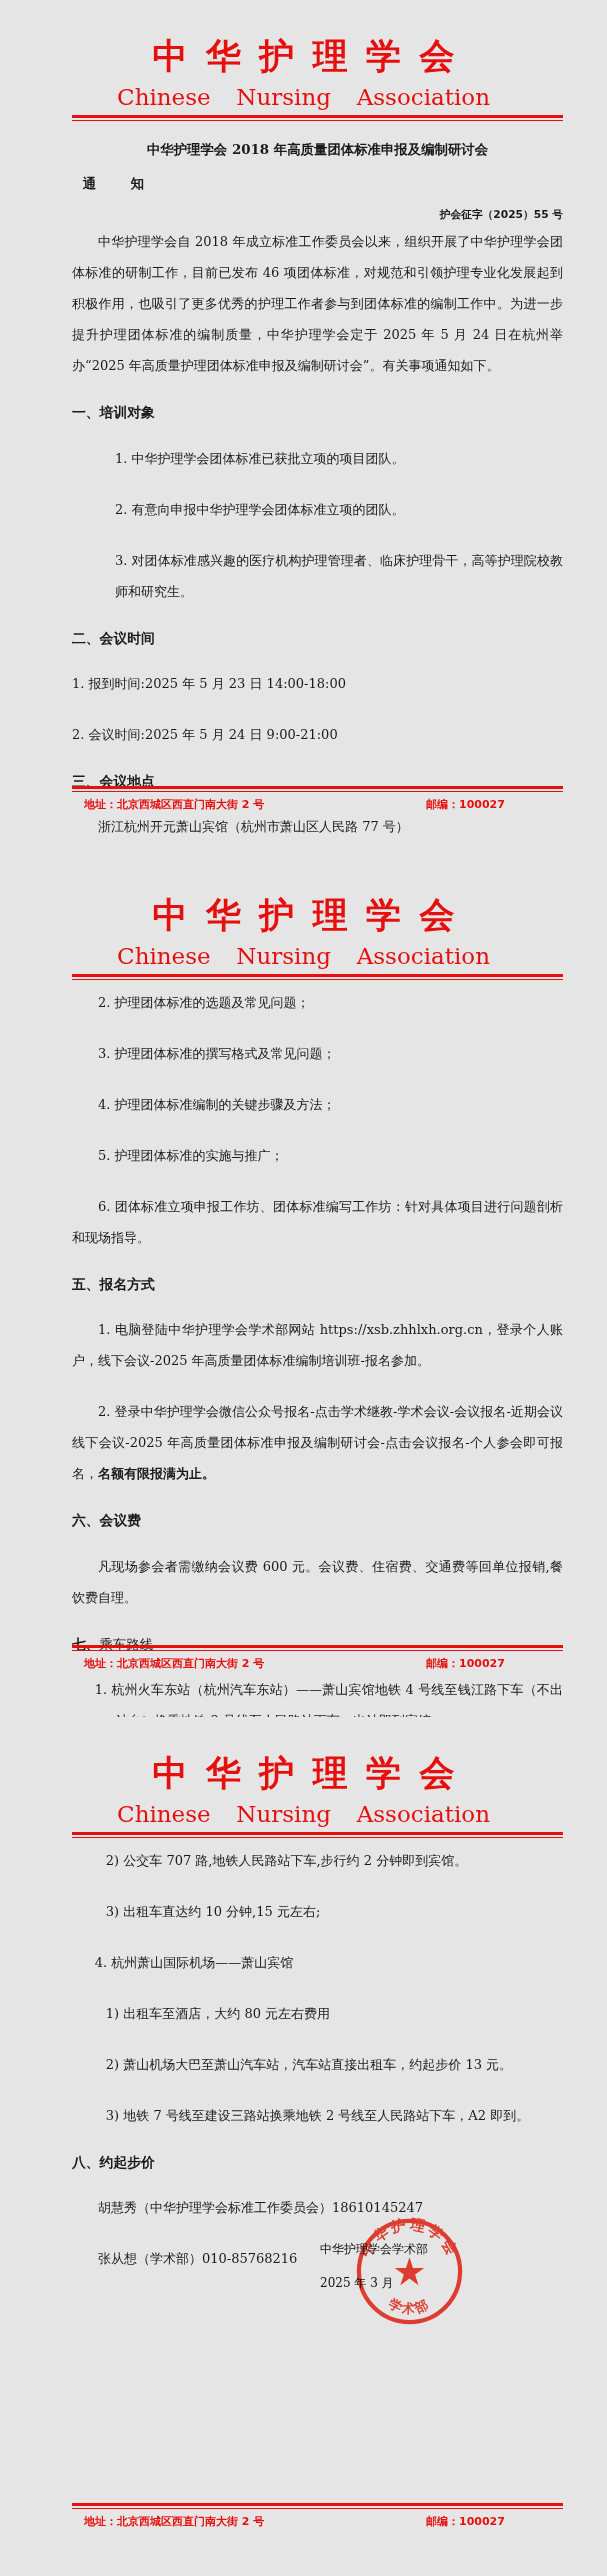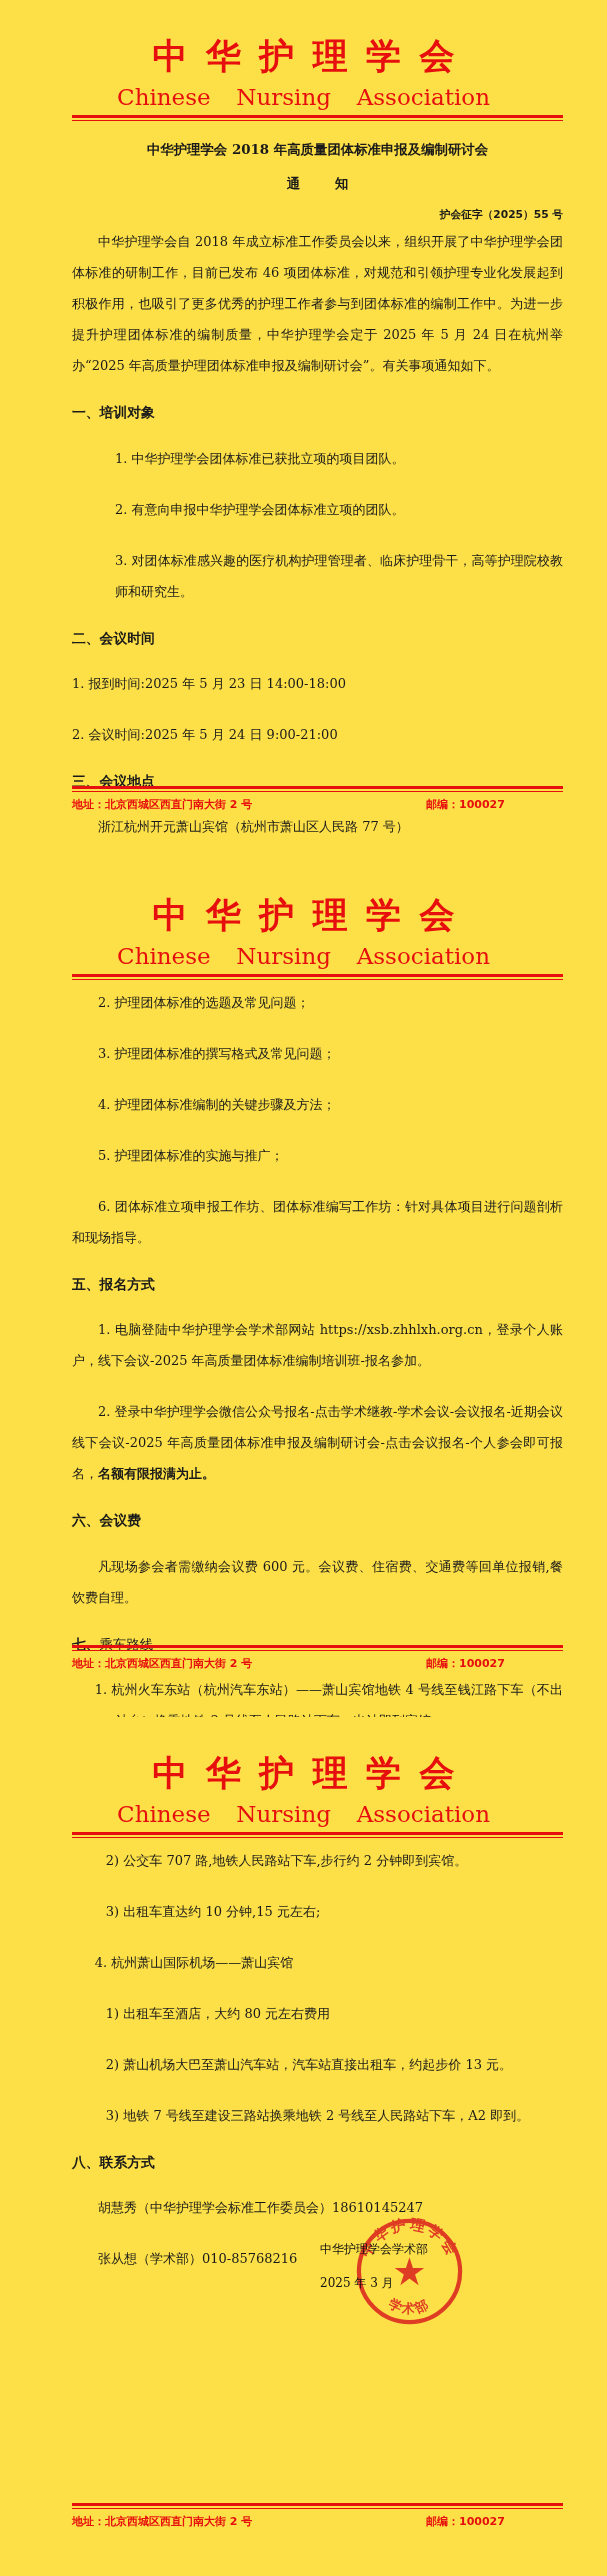--- a/index.html
+++ b/index.html
@@ -5,21 +5,21 @@
   :root{
     --red:#e60f0e;
     --seal-red:#dd2f22;
     --ink:#1a1a1a;
   }
   html,body{margin:0;padding:0;}
   body{
     width:607px;height:2576px;position:relative;background:#ffffff;
     font-family:"DejaVu Serif","Liberation Serif",serif;color:var(--ink);
   }
-  .page{position:absolute;left:0;width:607px;height:859px;background:#fde047;overflow:hidden;}
+  .page{position:absolute;left:0;width:607px;height:859px;background:#e5e5e5;overflow:hidden;}
   .page-1{top:0;}
   .page-2{top:859px;}
   .page-3{top:1717px;}
 
   
   .org-cn{
     position:absolute;top:34px;left:0;right:0;text-align:center;
     color:var(--red);font-weight:bold;font-size:35px;line-height:44px;
     letter-spacing:18.4px;text-indent:18.4px;white-space:nowrap;
   }
@@ -32,21 +32,21 @@
     border-top:3.1px solid var(--red);border-bottom:0.8px solid var(--red);
   }
 
   
   .content{
     position:absolute;top:128px;left:72px;right:44px;
     font-size:13px;line-height:31px;
   }
   .blk{margin:0 0 20px 0;}
   .b-doctitle{text-align:center;font-weight:bold;font-size:13.4px;margin:6.1px 0 3.1px;}
-  .b-notice{text-align:center;font-weight:bold;font-size:13.4px;letter-spacing:10.7px;text-indent:10.7px;margin:0 0 6.1px;}
+  .b-notice{text-align:left;font-weight:bold;font-size:13.4px;letter-spacing:10.7px;text-indent:10.7px;margin:0 0 6.1px;}
   .b-docno{
     text-align:right;font-family:"DejaVu Sans","Liberation Sans",sans-serif;
     font-weight:bold;font-size:10.7px;line-height:20px;margin:0 0 1px;
   }
   .b-p,.b-pi{text-indent:2em;text-align:justify;}
   .b-h{
     font-family:"DejaVu Sans","Liberation Sans",sans-serif;
     font-weight:bold;font-size:13.8px;line-height:23px;margin:3.1px 0 18.4px 0;
   }
   .b-h .h-rest{font-family:"DejaVu Serif","Liberation Serif",serif;font-weight:normal;font-size:13.4px;}
@@ -59,21 +59,21 @@
   
   .foot-rule{
     position:absolute;top:786px;left:72px;right:44px;height:1.5px;
     border-top:3.1px solid var(--red);border-bottom:0.8px solid var(--red);
   }
   .footer{
     position:absolute;top:796px;left:72px;right:44px;height:20px;
     color:var(--red);font-family:"DejaVu Sans","Liberation Sans",sans-serif;
     font-weight:bold;font-size:11px;line-height:18.4px;
   }
-  .footer .addr{position:absolute;left:0;top:0;white-space:nowrap;}
+  .footer .addr{position:absolute;left:12px;top:0;white-space:nowrap;}
   .footer .zip{position:absolute;left:354px;top:0;white-space:nowrap;}
 
   
   .sign{
     position:absolute;left:320px;top:515px;width:180px;z-index:2;
     text-align:left;font-size:12px;line-height:34px;color:#111;
   }
   .seal{position:absolute;left:352px;top:497px;width:115px;height:115px;z-index:1;opacity:.92;}
 </style>
 </head>
@@ -134,21 +134,21 @@
   <div class="org-cn">中华护理学会</div>
   <div class="org-en">Chinese Nursing Association</div>
   <div class="head-rule"></div>
   <div class="content">
       <div class="blk b-sub">2) 公交车 707 路,地铁人民路站下车,步行约 2 分钟即到宾馆。</div>
       <div class="blk b-sub">3) 出租车直达约 10 分钟,15 元左右;</div>
       <div class="blk b-route">4. 杭州萧山国际机场——萧山宾馆</div>
       <div class="blk b-sub">1) 出租车至酒店，大约 80 元左右费用</div>
       <div class="blk b-sub">2) 萧山机场大巴至萧山汽车站，汽车站直接出租车，约起步价 13 元。</div>
       <div class="blk b-sub">3) 地铁 7 号线至建设三路站换乘地铁 2 号线至人民路站下车，A2 即到。</div>
-      <div class="blk b-h">八、联系方式</div>
+      <div class="blk b-h">八、约起步价</div>
       <div class="blk b-pi">胡慧秀（中华护理学会标准工作委员会）18610145247</div>
       <div class="blk b-pi">张从想（学术部）010-85768216</div>
     </div>
 
   <svg class="seal" viewBox="-75 -75 150 150" xmlns="http://www.w3.org/2000/svg">
     <circle cx="0" cy="0" r="66" fill="none" stroke="#dd2f22" stroke-width="5.5"></circle>
     <path id="seal-arc-top" d="M -52 18 A 55 55 0 1 1 52 18" fill="none"></path>
     <path id="seal-arc-bottom" d="M -33 40 A 45 45 0 0 0 33 40" fill="none"></path>
     <text x="0" y="17" text-anchor="middle" font-size="50" fill="#dd2f22" font-family="DejaVu Sans, Liberation Sans, sans-serif">★</text>
     <text font-size="19" fill="#dd2f22" font-weight="bold" letter-spacing="4" font-family="DejaVu Serif, Liberation Serif, serif">

